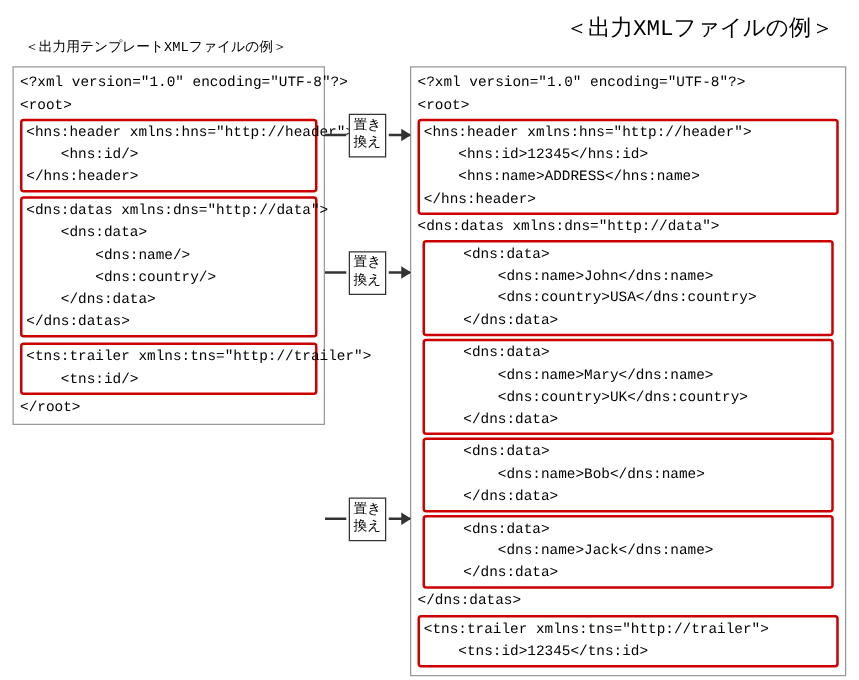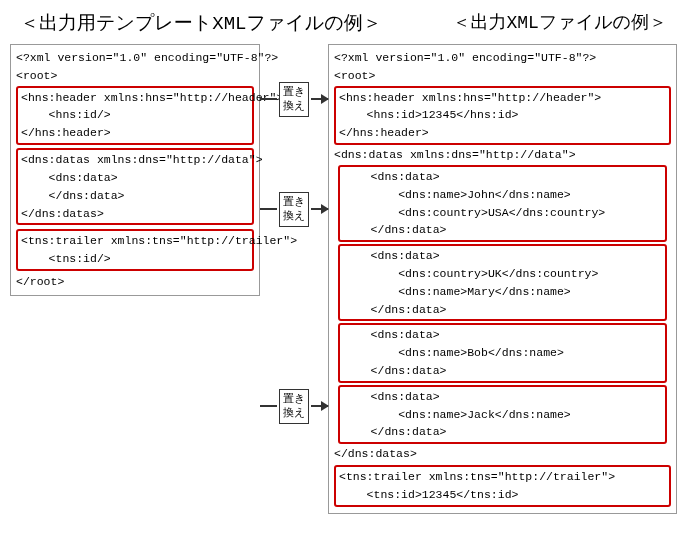--- a/index.html
+++ b/index.html
@@ -23,39 +23,41 @@
       font-size: 11.5px;
       line-height: 1.55;
     }
   </style>
 </head>
 <body>
 
 <div class="main-container">
 
   <div style="display:flex; justify-content: space-between; margin-bottom: 8px; padding: 0 10px;">
-    <div style="font-size:19px;">＜出力用テンプレートXMLファイルの例＞</div>
+    <div style="font-size:11px;margin-top:20px;">＜出力用テンプレートXMLファイルの例＞</div>
     <div style="font-size:18px;">＜出力XMLファイルの例＞</div>
   </div>
 
   <div style="display:flex; flex-direction:row; align-items:flex-start; width:100%;">
 
     <div style="width:250px; flex-shrink:0; font-family:'MS Gothic','Courier New',monospace; font-size:11.5px; line-height:1.55; border:1px solid #999; padding:4px 5px;">
       <span class="xml-line">&lt;?xml version="1.0" encoding="UTF-8"?&gt;</span>
       <span class="xml-line">&lt;root&gt;</span>
       
       <div style="border:2px solid #cc0000; border-radius:3px; padding:1px 3px; margin:1px 0; display:inline-block; width:100%;">
         <span class="xml-line">&lt;hns:header xmlns:hns="http://header"&gt;</span>
         <span class="xml-line">    &lt;hns:id/&gt;</span>
         <span class="xml-line">&lt;/hns:header&gt;</span>
       </div>
       
       <div style="border:2px solid #cc0000; border-radius:3px; padding:1px 3px; margin:2px 0; display:inline-block; width:100%;">
         <span class="xml-line">&lt;dns:datas xmlns:dns="http://data"&gt;</span>
         <span class="xml-line">    &lt;dns:data&gt;</span>
+        <span class="xml-line">        &lt;dns:name/&gt;</span>
+        <span class="xml-line">        &lt;dns:country/&gt;</span>
         <span class="xml-line">    &lt;/dns:data&gt;</span>
         <span class="xml-line">&lt;/dns:datas&gt;</span>
       </div>
       
       <div style="border:2px solid #cc0000; border-radius:3px; padding:1px 3px; margin:2px 0; display:inline-block; width:100%;">
         <span class="xml-line">&lt;tns:trailer xmlns:tns="http://trailer"&gt;</span>
         <span class="xml-line">    &lt;tns:id/&gt;</span>
       </div>
       <span class="xml-line">&lt;/root&gt;</span>
     </div>
@@ -90,36 +92,37 @@
       </div>
     </div>
 
     <div style="flex:1; font-family:'MS Gothic','Courier New',monospace; font-size:11.5px; line-height:1.55; border:1px solid #999; padding:4px 5px;">
       <span class="xml-line">&lt;?xml version="1.0" encoding="UTF-8"?&gt;</span>
       <span class="xml-line">&lt;root&gt;</span>
       
       <div style="border:2px solid #cc0000; border-radius:3px; padding:1px 3px; margin:1px 0; display:inline-block; width:100%;">
         <span class="xml-line">&lt;hns:header xmlns:hns="http://header"&gt;</span>
         <span class="xml-line">    &lt;hns:id&gt;12345&lt;/hns:id&gt;</span>
+        <span class="xml-line">    &lt;hns:name&gt;ADDRESS&lt;/hns:name&gt;</span>
         <span class="xml-line">&lt;/hns:header&gt;</span>
       </div>
       
       <span class="xml-line">&lt;dns:datas xmlns:dns="http://data"&gt;</span>
       
       <div style="border:2px solid #cc0000; border-radius:3px; padding:1px 3px; margin:1px 4px; display:inline-block; width:calc(100% - 8px);">
         <span class="xml-line">    &lt;dns:data&gt;</span>
         <span class="xml-line">        &lt;dns:name&gt;John&lt;/dns:name&gt;</span>
         <span class="xml-line">        &lt;dns:country&gt;USA&lt;/dns:country&gt;</span>
         <span class="xml-line">    &lt;/dns:data&gt;</span>
       </div>
       
       <div style="border:2px solid #cc0000; border-radius:3px; padding:1px 3px; margin:1px 4px; display:inline-block; width:calc(100% - 8px);">
         <span class="xml-line">    &lt;dns:data&gt;</span>
+        <span class="xml-line">        &lt;dns:name&gt;Mary&lt;/dns:name&gt;</span>
         <span class="xml-line">        &lt;dns:country&gt;UK&lt;/dns:country&gt;</span>
-        <span class="xml-line">        &lt;dns:name&gt;Mary&lt;/dns:name&gt;</span>
         <span class="xml-line">    &lt;/dns:data&gt;</span>
       </div>
       
       <div style="border:2px solid #cc0000; border-radius:3px; padding:1px 3px; margin:1px 4px; display:inline-block; width:calc(100% - 8px);">
         <span class="xml-line">    &lt;dns:data&gt;</span>
         <span class="xml-line">        &lt;dns:name&gt;Bob&lt;/dns:name&gt;</span>
         <span class="xml-line">    &lt;/dns:data&gt;</span>
       </div>
       
       <div style="border:2px solid #cc0000; border-radius:3px; padding:1px 3px; margin:1px 4px; display:inline-block; width:calc(100% - 8px);">

